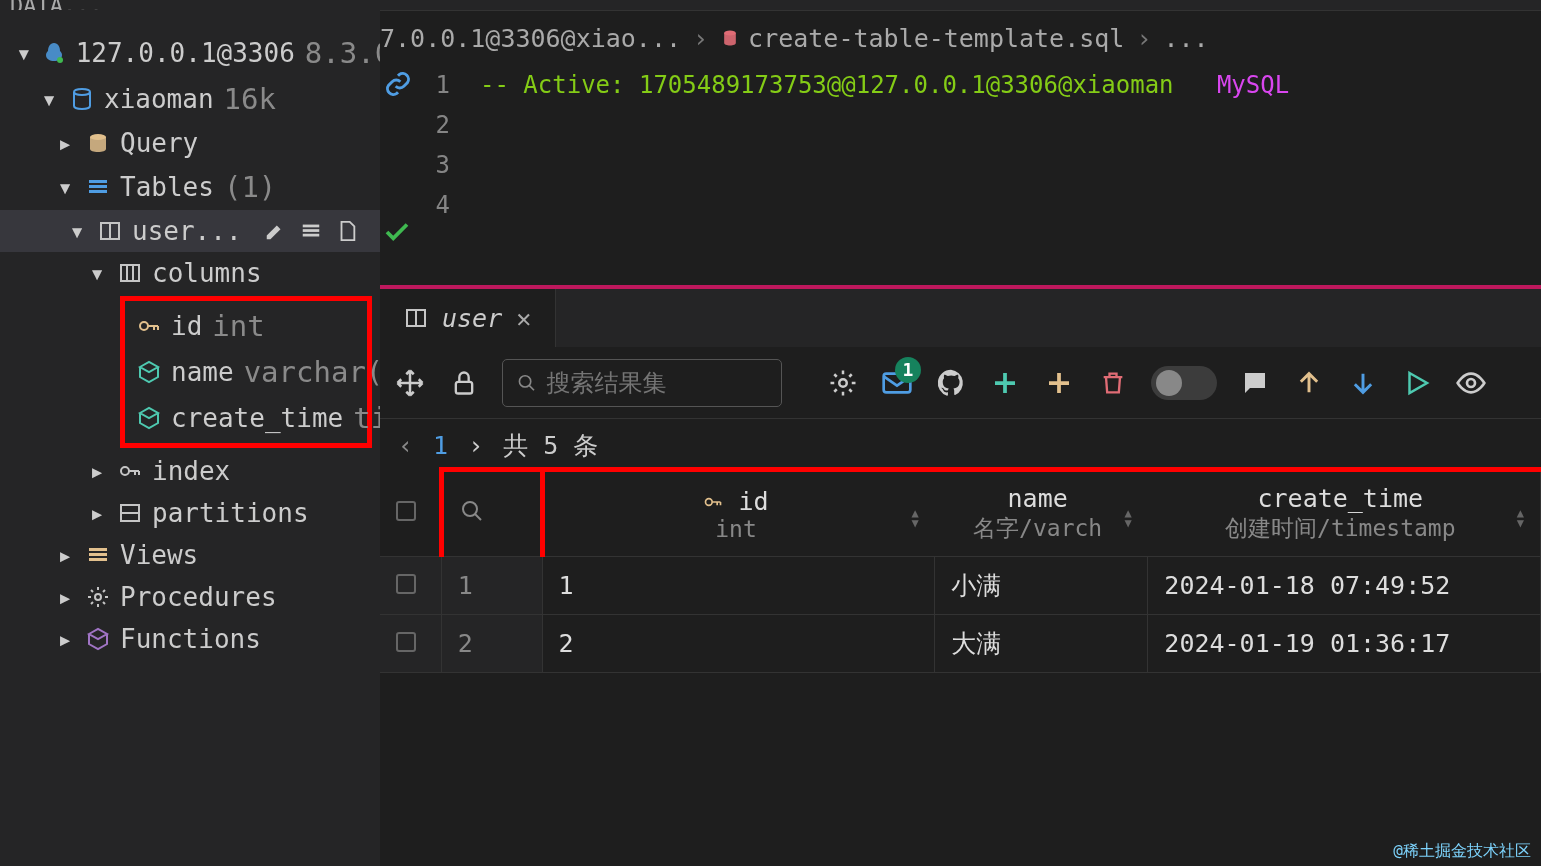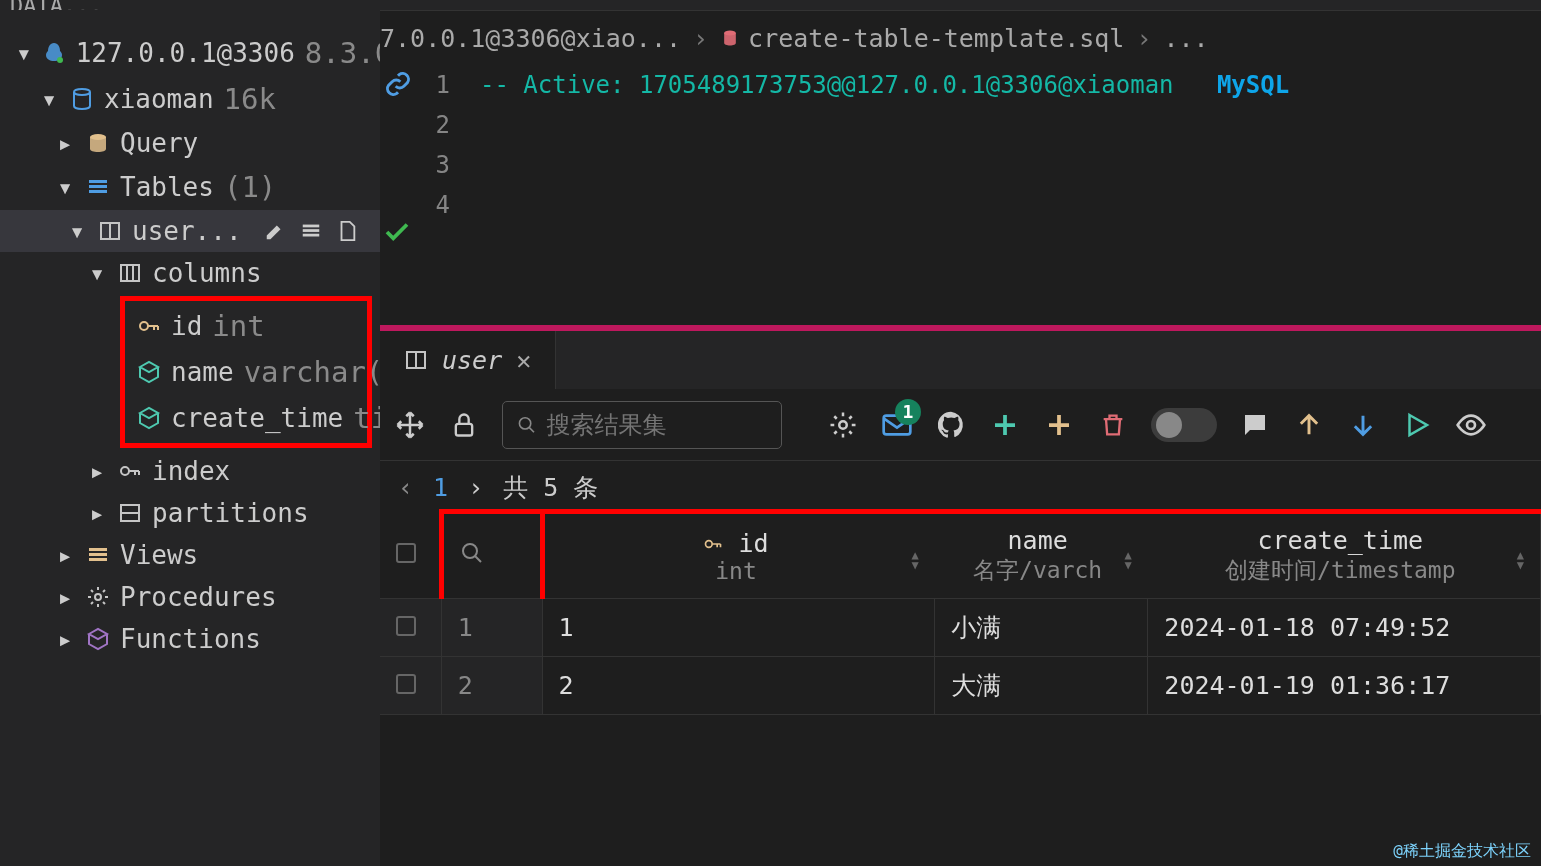--- a/index.html
+++ b/index.html
@@ -46,29 +46,29 @@
     .breadcrumb { height: 54px; background: #1e1e1e; display: flex; align-items: center; gap: 12px; padding: 0 0 0 0; font-size: 25px; color: #aaa; }
     .breadcrumb-sep { color: #777; }
     .bc-item { display: flex; align-items: center; gap: 8px;}
     .code-area { position: relative; display: flex; font-size: 24px; }
     .link-icon { position: absolute; left: 4px; top: 5px; color: #4f9de3; }
     .check-icon { position: absolute; left: 2px; top: 152px; color: #3fb950; }
     .gutter { width: 100px; text-align: right; color: #858585; padding-top: 0; line-height: 40px; font-size: 24px; padding-right: 30px; font-family:"Consolas",monospace;}
     .code-lines { flex: 1; line-height: 40px; font-family:"Consolas",monospace; }
     .code-line { display: block; white-space: pre; }
     .codelens { color: #999; font-size: 23px; padding-left: 0; display:flex; align-items:center; gap:8px;}
-    .comment { color: #14b8a6; }
-    .keyword-mysql { color: #0ea5e9; font-weight: bold; }
+    .comment { color: #84cc16; }
+    .keyword-mysql { color: #d946ef; font-weight: normal; }
     .sql-kw { color: #569cd6; }
     .sql-star { color: #d4d4d4; }
     .sql-str { color: #ce9178; }
     .sql-punct { color: #d4d4d4; }
     .exec-time { color: #4ec9b0; }
     .code-hl { background: rgba(38,79,120,0.35); border-radius: 2px; }
-    .results-pane { flex: 1; display: flex; flex-direction: column; border-top: 6px solid #be185d; margin-top: 100px; overflow:hidden;}
+    .results-pane { flex: 1; display: flex; flex-direction: column; border-top: 4px solid #be185d; margin-top: 60px; overflow:hidden;}
     .results-tab-bar { height: 58px; display: flex; align-items: center; background: #252526; }
     .results-tab { display: flex; align-items: center; gap: 14px; padding: 0 24px; height: 100%; background: #1e1e1e; font-size: 25px; font-style: italic; color: #ccc; border-right: 1px solid #333;}
     .close-x { font-style: normal; color: #aaa; cursor:pointer;}
     .results-toolbar { height: 72px; display: flex; align-items: center; gap: 22px; padding: 0 14px; border-bottom: 1px solid #333;}
     .move-icon, .lock-icon, .gear-icon, .mail-icon, .gh-icon, .plus-cyan, .plus-yellow, .trash-icon, .chat-icon, .up-arrow, .down-arrow, .run-icon, .eye-icon { width: 32px; height: 32px; display:inline-flex; align-items:center; justify-content:center;}
     .search-box { display:flex; align-items:center; gap:10px; border:1px solid #555; border-radius:5px; height:48px; width:280px; padding: 0 14px; color:#888; font-size:24px;}
     .search-box input { background: transparent; border:none; outline:none; color:#ccc; font-size: 24px; width: 100%;}
     .badge-wrap { position: relative; }
     .badge { position:absolute; top:-10px; right:-8px; background:#16825d; color:#fff; border-radius: 50%; width:26px; height:26px; display:flex; align-items:center; justify-content:center; font-size:18px; font-weight:bold;}
     .toggle { width: 66px; height: 34px; background:#3c3c3c; border-radius: 17px; position:relative;}

